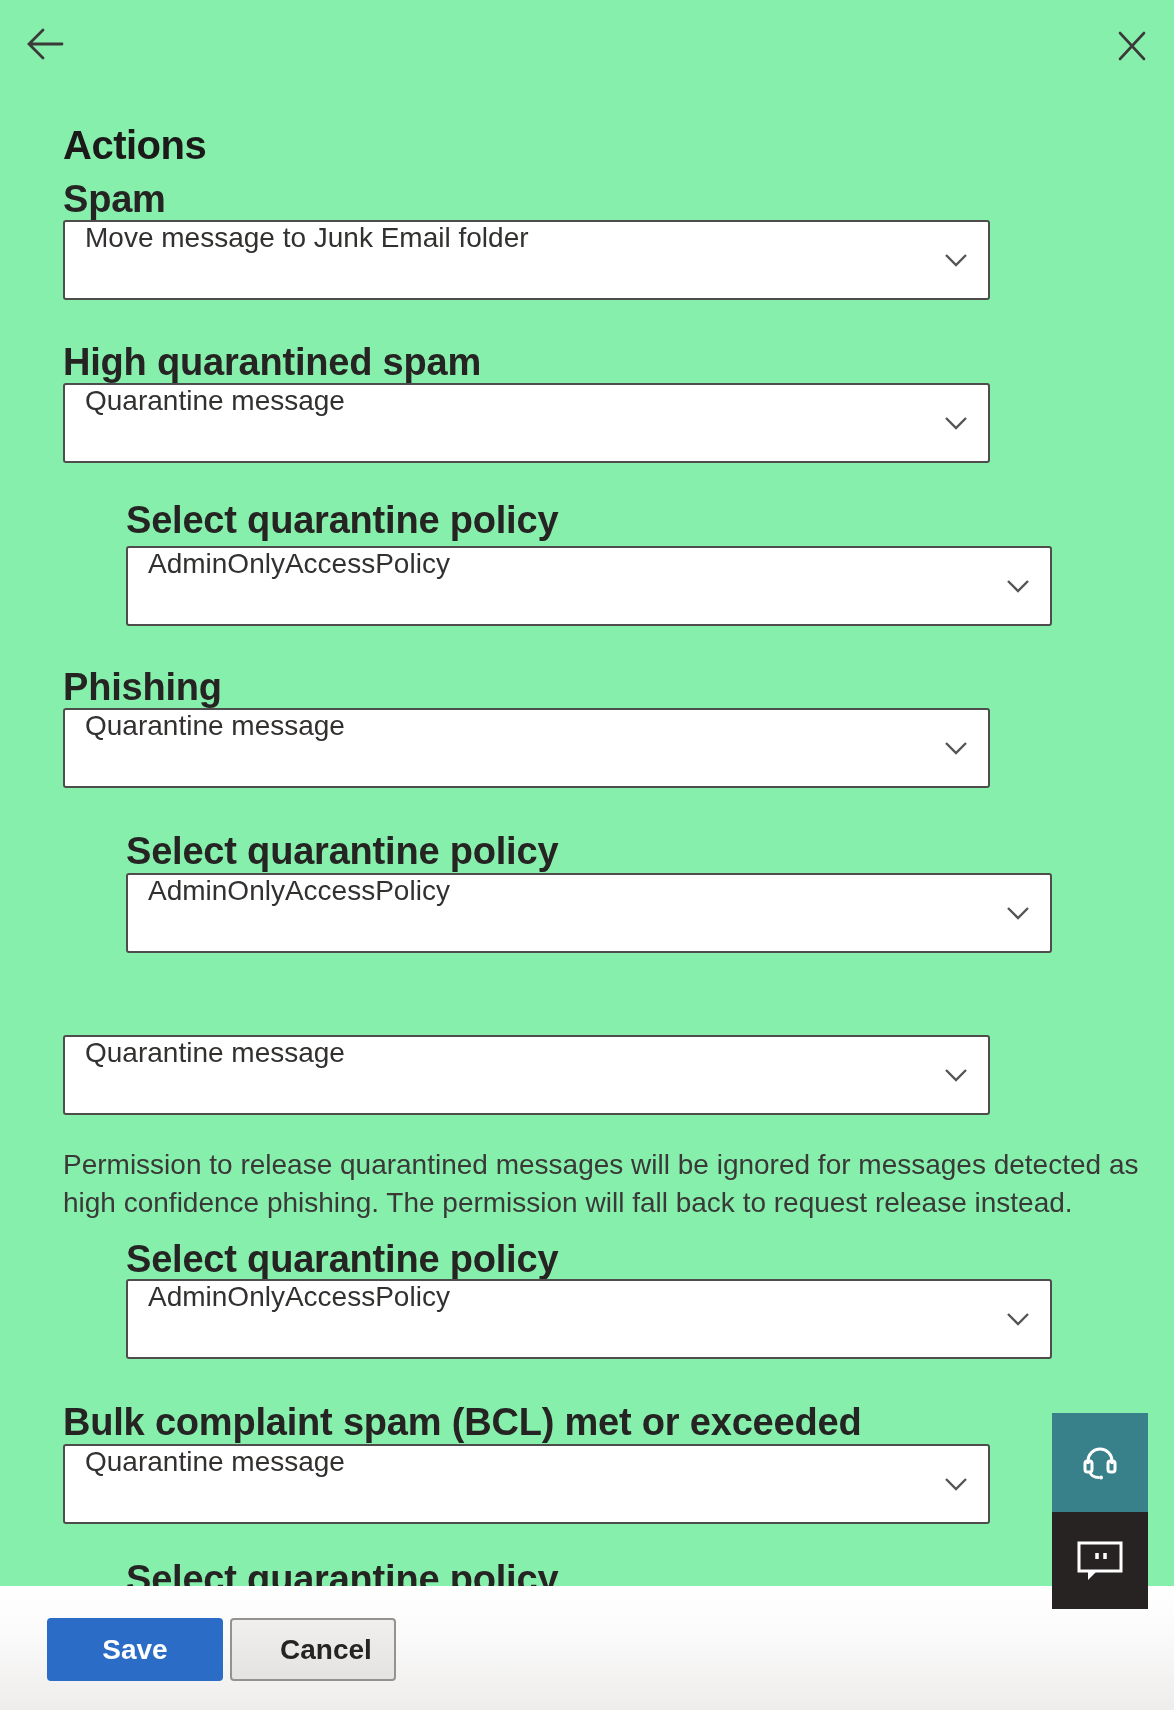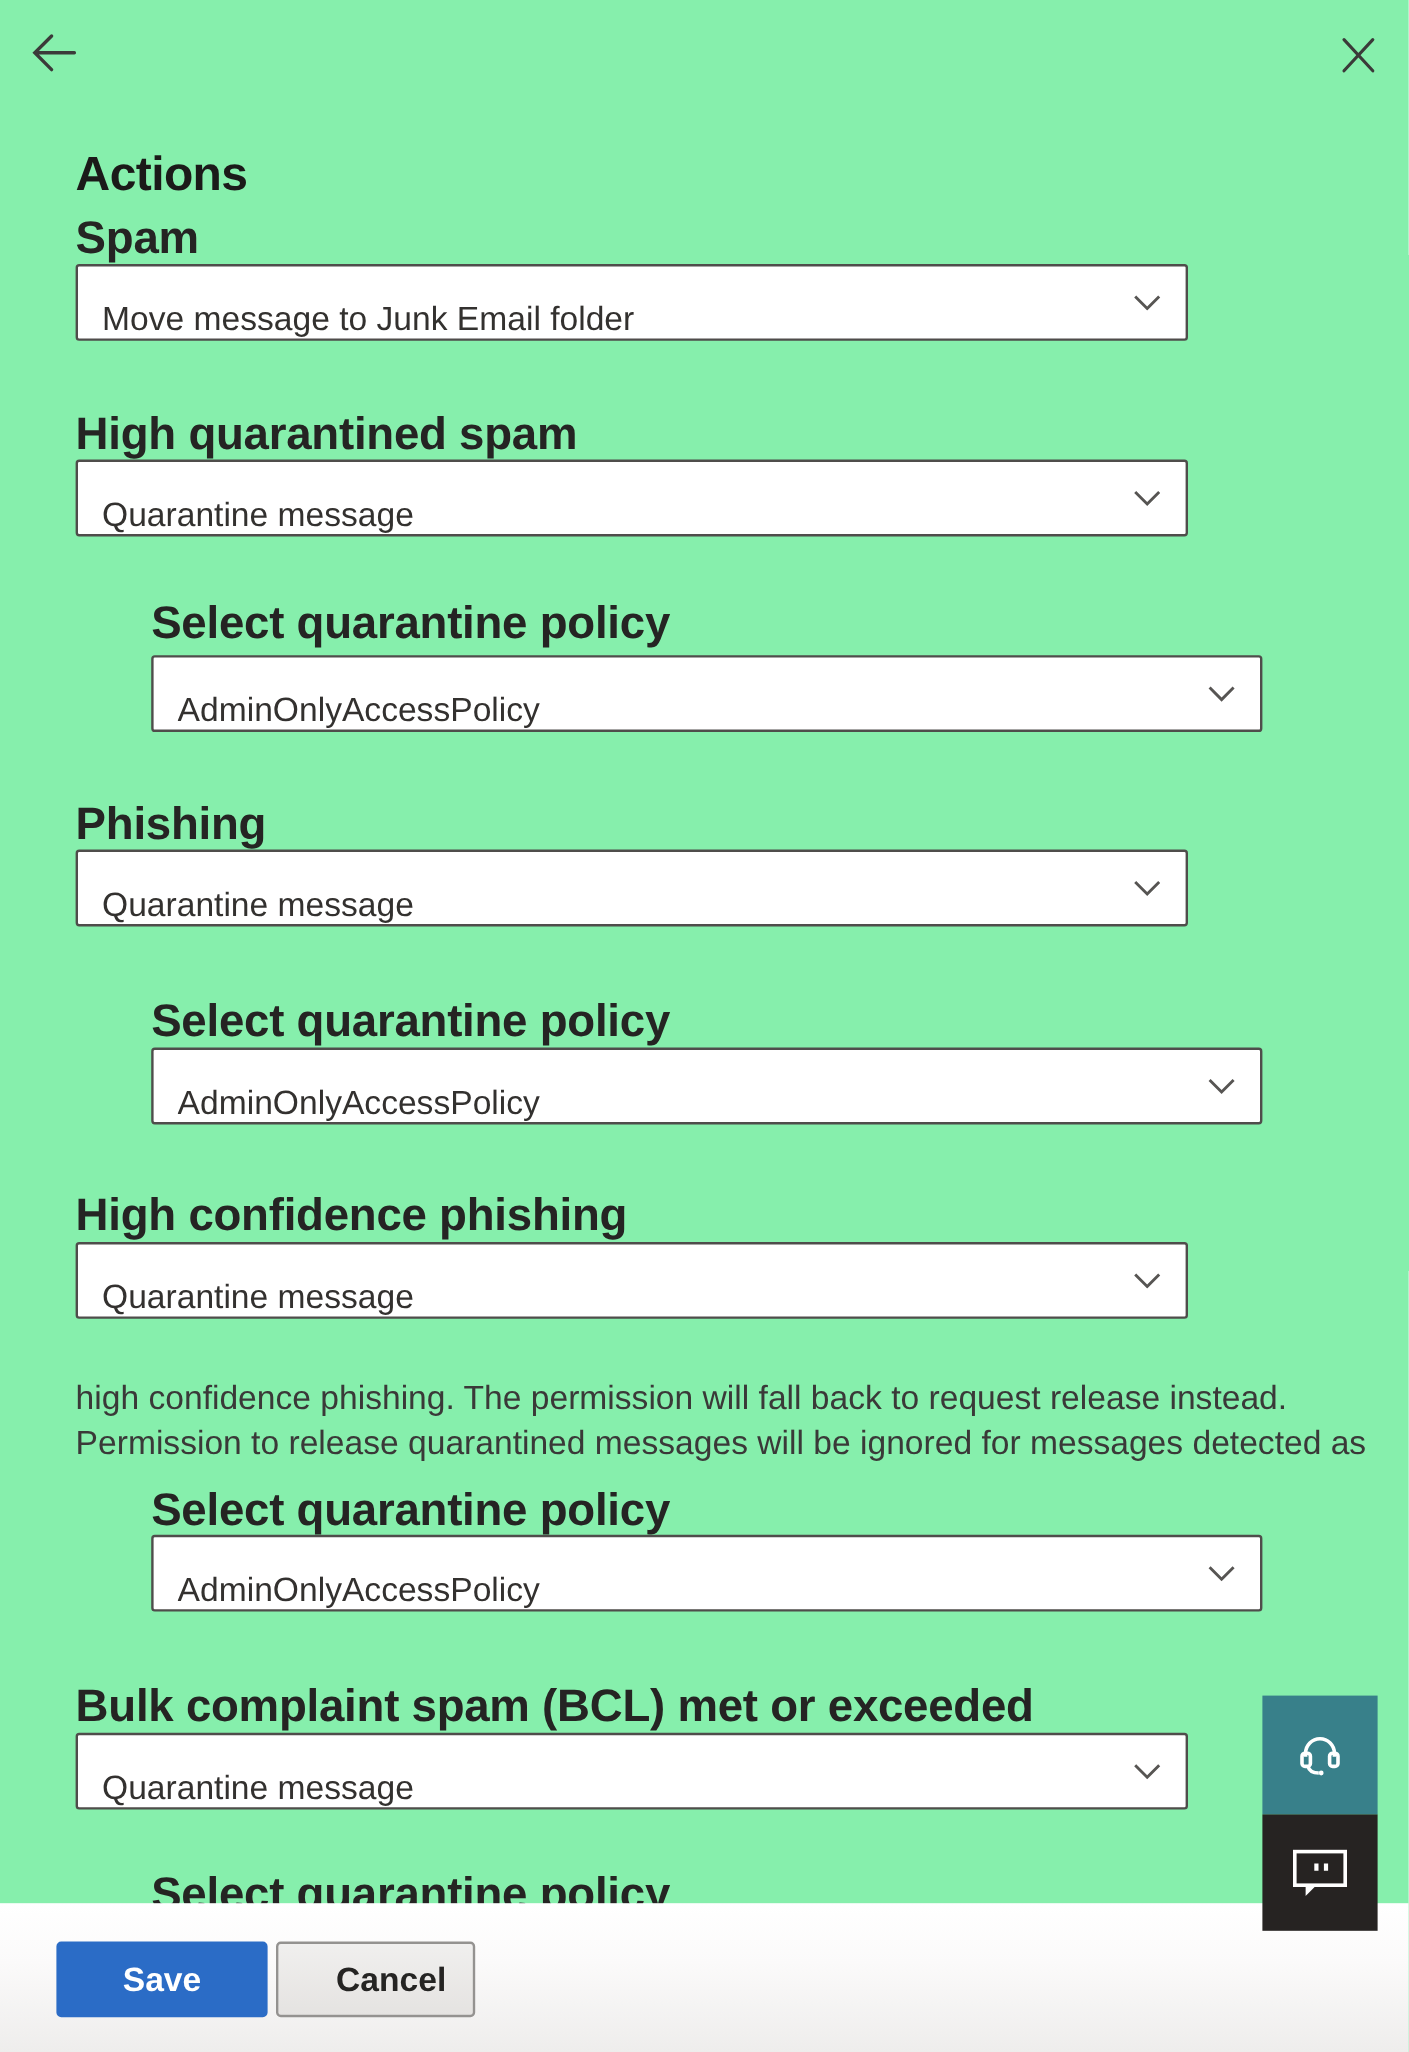--- a/index.html
+++ b/index.html
@@ -4,22 +4,22 @@
 <style>
   html,body{margin:0;padding:0;background:#ffffff;}
   .screen{
     position:relative;width:1174px;height:1710px;background:#86efac;overflow:hidden;
     font-family:"Liberation Sans","DejaVu Sans",sans-serif;color:#323130;
   }
   .icon-btn{position:absolute;background:none;border:none;padding:0;cursor:pointer;line-height:0;}
   .page-title{position:absolute;left:63px;top:96px;font-size:40px;font-weight:700;color:#1b1a19;letter-spacing:-0.5px;}
   .field-label{position:absolute;font-size:38px;font-weight:600;color:#252423;letter-spacing:-0.2px;white-space:nowrap;}
   .dropdown{
-    position:absolute;height:64px;background:#ffffff;border:2px solid #4f4d4b;border-radius:3px;
-    box-sizing:border-box;display:flex;align-items:flex-end;padding:0 64px 0 20px;cursor:pointer;
+    position:absolute;height:80px;background:#ffffff;border:2px solid #4f4d4b;border-radius:3px;
+    box-sizing:border-box;display:flex;align-items:flex-start;padding:0 64px 0 20px;cursor:pointer;
   }
   .dd-value{font-size:28px;color:#33312f;white-space:nowrap;overflow:hidden;}
   .chev{position:absolute;right:20px;top:50%;transform:translateY(-50%);line-height:0;}
   .note{position:absolute;left:63px;font-size:28px;color:#3a3938;line-height:38px;white-space:nowrap;}
   .footer{
     position:absolute;left:0;top:1586px;width:1174px;height:124px;z-index:5;
     background:linear-gradient(180deg,#ffffff 0%,#fbfafa 40%,#eeedec 100%);
   }
   .btn{
     position:absolute;top:32px;height:63px;border-radius:4px;font-family:inherit;
@@ -99,33 +99,32 @@
   <div class="field-label" style="left:126px;top:830px;">Select quarantine policy</div>
   <div class="dropdown" style="left:126px;top:873px;width:926px;">
     <span class="dd-value">AdminOnlyAccessPolicy</span>
     <span class="chev">
       <svg width="24" height="14" viewBox="0 0 24 14">
           <polyline points="2,2 12,12 22,2" fill="none" stroke="#575553" stroke-width="2.4"></polyline>
         </svg>
     </span>
   </div>
 
-  <div class="field-label" style="left:63px;top:992px;">High confidence phishing</div>
   <div class="dropdown" style="left:63px;top:1035px;width:927px;">
     <span class="dd-value">Quarantine message</span>
     <span class="chev">
       <svg width="24" height="14" viewBox="0 0 24 14">
           <polyline points="2,2 12,12 22,2" fill="none" stroke="#575553" stroke-width="2.4"></polyline>
         </svg>
     </span>
   </div>
 
   <div class="note" style="top:1146px;">
+    <span style="display:block;">Permission to release quarantined messages will be ignored for messages detected as</span>
     <span style="display:block;">high confidence phishing. The permission will fall back to request release instead.</span>
-    <span style="display:block;">Permission to release quarantined messages will be ignored for messages detected as</span>
   </div>
 
   <div class="field-label" style="left:126px;top:1238px;">Select quarantine policy</div>
   <div class="dropdown" style="left:126px;top:1279px;width:926px;">
     <span class="dd-value">AdminOnlyAccessPolicy</span>
     <span class="chev">
       <svg width="24" height="14" viewBox="0 0 24 14">
           <polyline points="2,2 12,12 22,2" fill="none" stroke="#575553" stroke-width="2.4"></polyline>
         </svg>
     </span>

